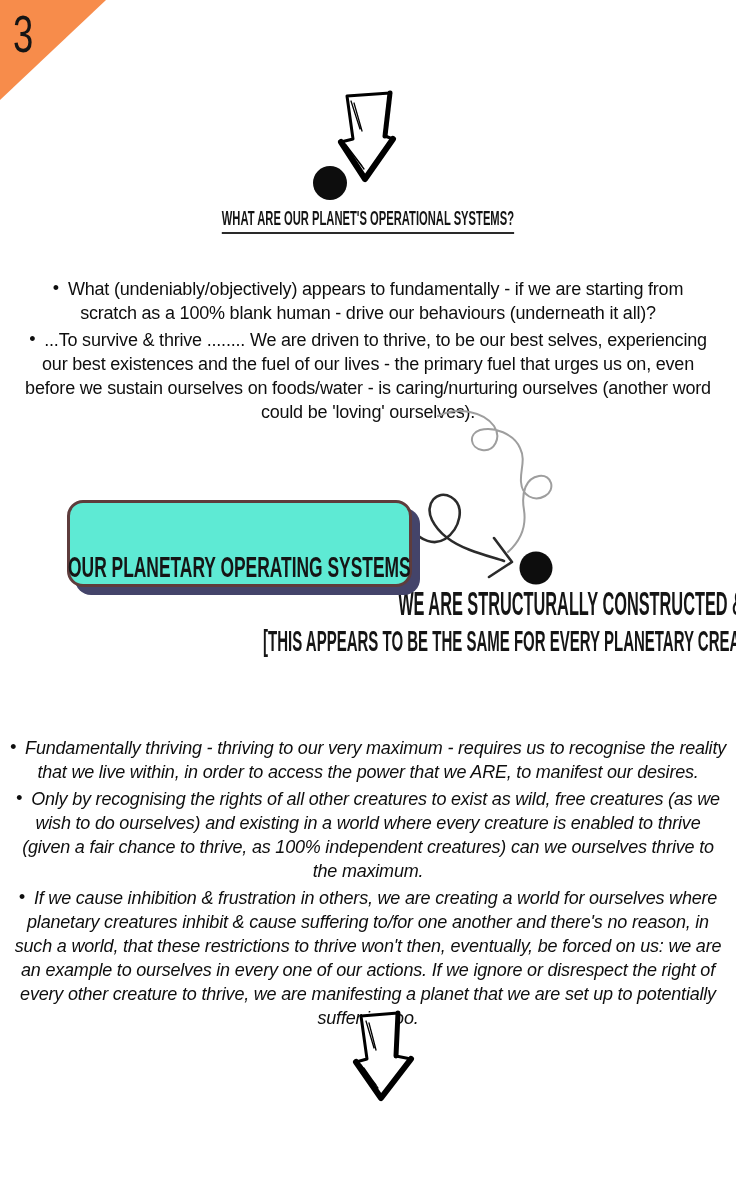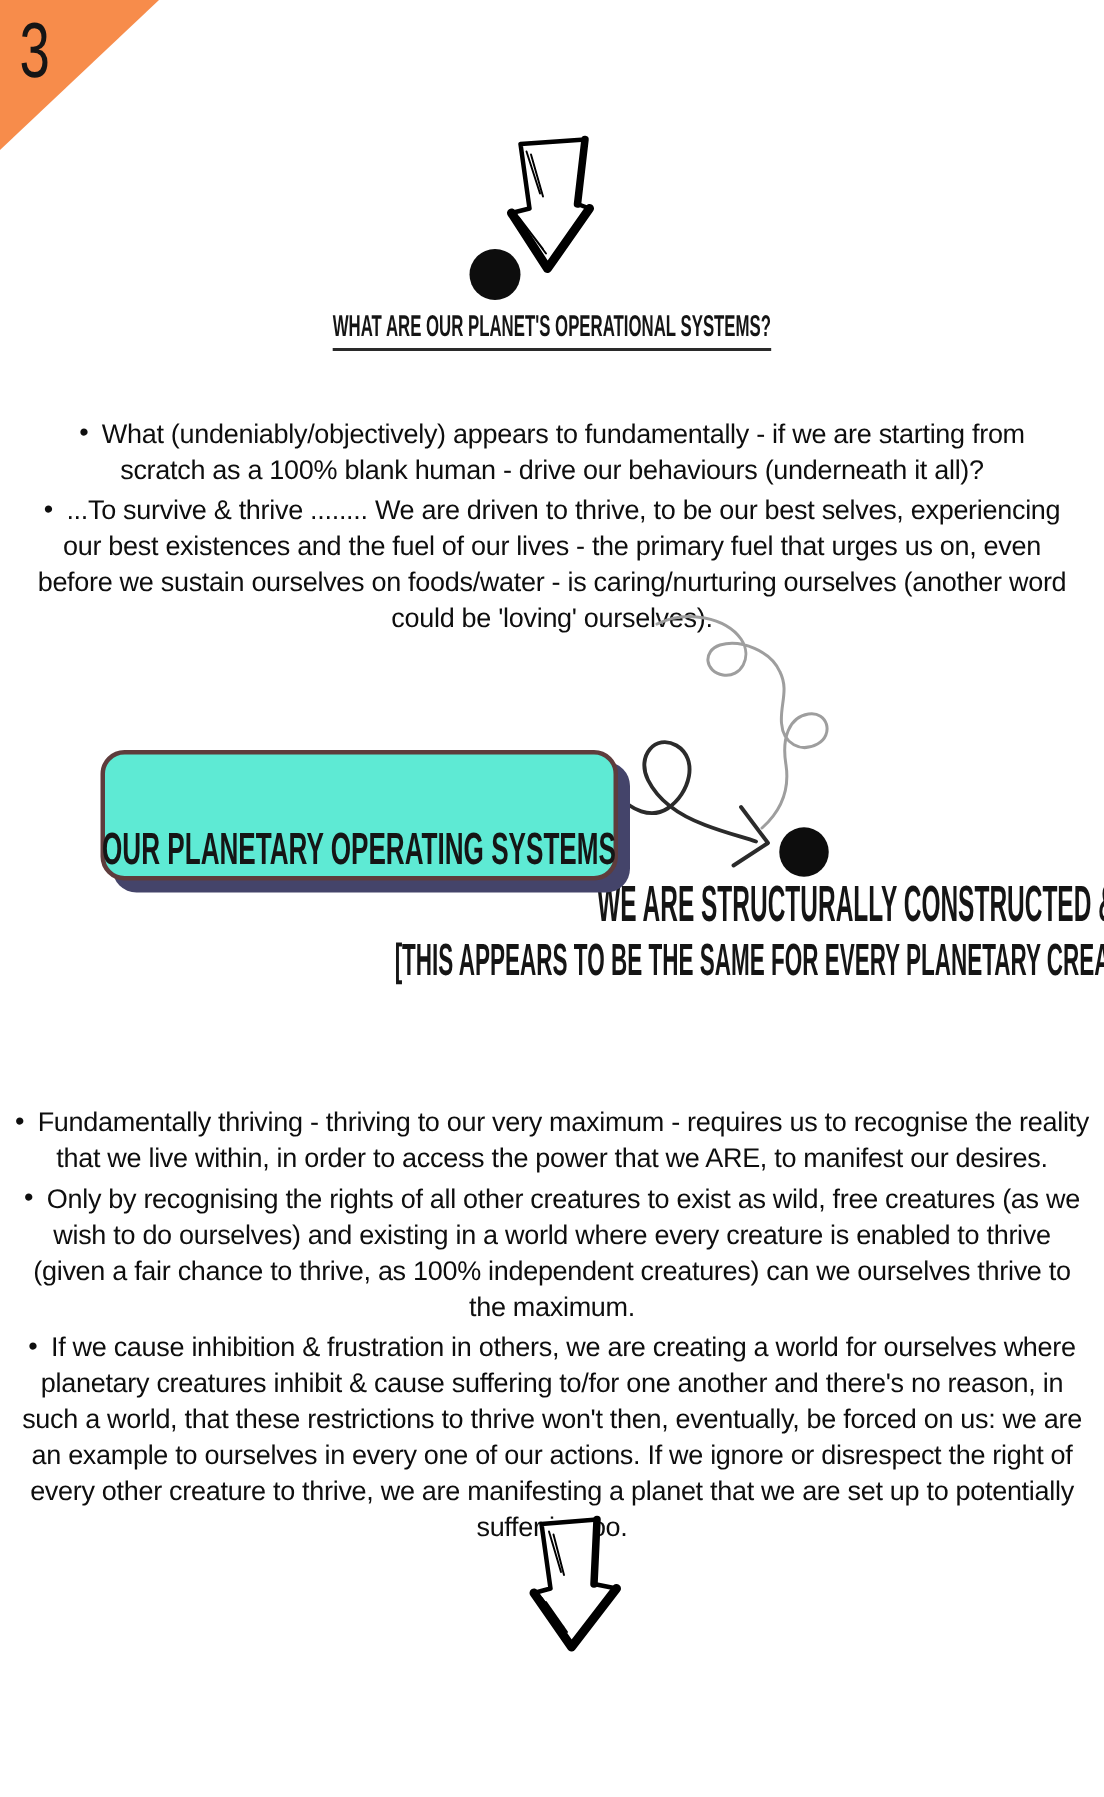--- a/index.html
+++ b/index.html
@@ -77,21 +77,21 @@
 
   <div class="callout">
     <span class="cx">OUR PLANETARY OPERATING SYSTEMS</span>
   </div>
 
   <div class="statement">
     <div class="center-line"><span class="cx">WE ARE STRUCTURALLY CONSTRUCTED &amp; MOTIVATED TO THRIVE (OUR VERY BODIES ARE</span></div>
     <div class="center-line bracket"><span class="cx">[THIS APPEARS TO BE THE SAME FOR EVERY PLANETARY CREATURE.]</span></div>
   </div>
 
-  <div class="blist" style="top:736px;left:10px;right:10px;">
+  <div class="blist" style="top:736px;left:10px;right:10px;font-style:italic;">
     <div class="item"><span class="bul">•</span><span>Fundamentally thriving - thriving to our very maximum - requires us to recognise the reality that we live within, in order to access the power that we ARE, to manifest our desires.</span></div>
     <div class="item"><span class="bul">•</span><span>Only by recognising the rights of all other creatures to exist as wild, free creatures (as we wish to do ourselves) and existing in a world where every creature is enabled to thrive (given a fair chance to thrive, as 100% independent creatures) can we ourselves thrive to the maximum.</span></div>
     <div class="item"><span class="bul">•</span><span>If we cause inhibition &amp; frustration in others, we are creating a world for ourselves where planetary creatures inhibit &amp; cause suffering to/for one another and there's no reason, in such a world, that these restrictions to thrive won't then, eventually, be forced on us: we are an example to ourselves in every one of our actions. If we ignore or disrespect the right of every other creature to thrive, we are manifesting a planet that we are set up to potentially suffer in, too.</span></div>
   </div>
 
   <svg class="abs" style="left:348px;top:1008px;" width="70" height="96" viewBox="0 0 70 96">
     <polygon points="13,8 50,5 48,48 63,51 33,90 8,54 19,51" fill="#ffffff" stroke="#000000" stroke-width="3" stroke-linejoin="round"></polygon>
     <path d="M48,48 L50,5" fill="none" stroke="#000000" stroke-width="5" stroke-linecap="round"></path>
     <path d="M63,51 L33,90 L8,54" fill="none" stroke="#000000" stroke-width="6" stroke-linejoin="round" stroke-linecap="round"></path>
     <path d="M18,13 L26,40 M21,15 L28,42 M13,57 L28,77 M16,60 L30,80" stroke="#000000" stroke-width="1.3" stroke-linecap="round"></path>

